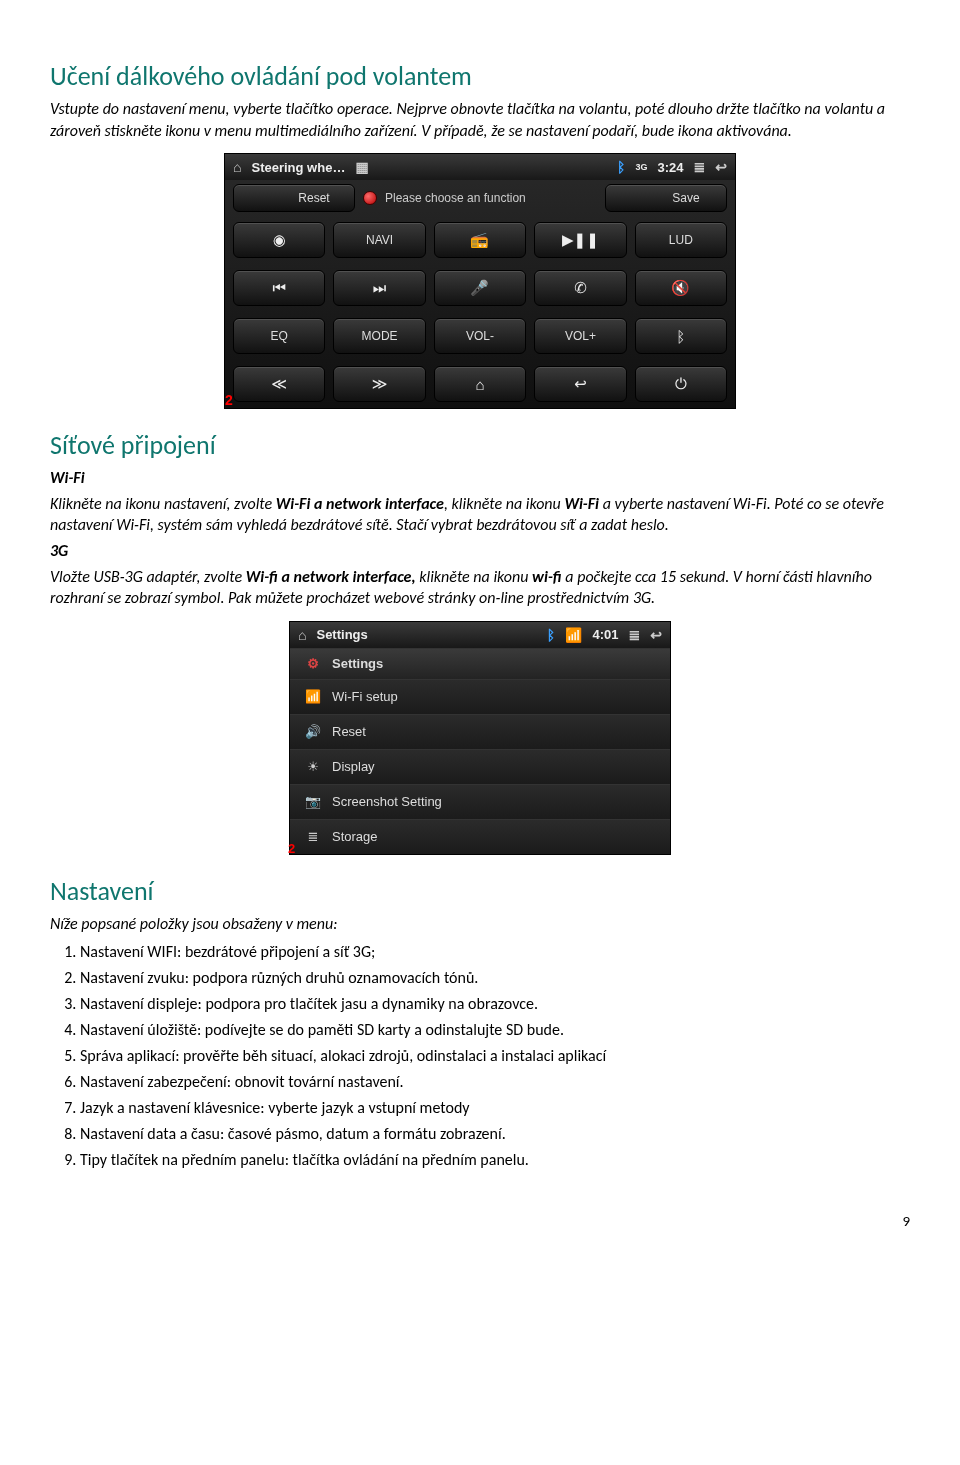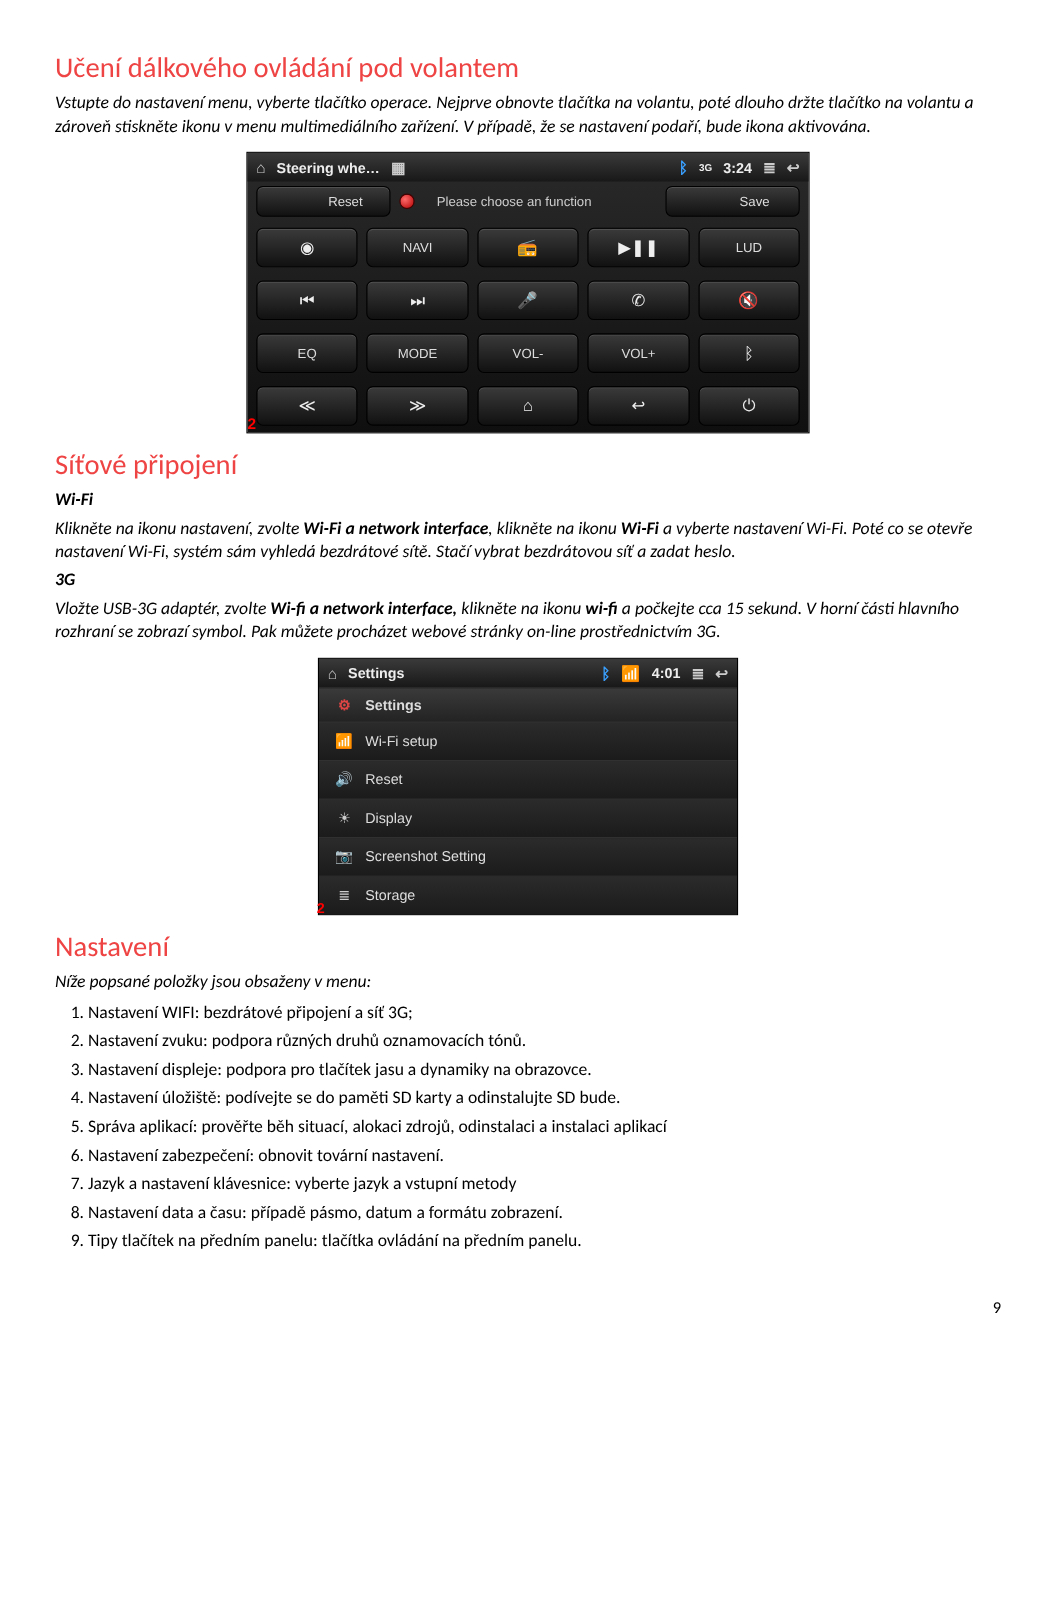--- a/index.html
+++ b/index.html
@@ -5,24 +5,24 @@
   body {
     margin: 0;
     padding: 40px 50px;
     font-family: Calibri, Arial, sans-serif;
     font-size: 16px;
     color: #000;
     width: 860px;
     background: #fff;
   }
   h2.section {
-    color: #ef4444;
+    color: #0f766e;
     font-size: 26px;
     font-weight: normal;
-    margin: 5px 0 6px 0;
+    margin: 20px 0 6px 0;
   }
   p { margin: 4px 0; line-height: 1.35; font-style: italic; }
   .bold { font-weight: bold; }
   .device {
     background: linear-gradient(#2a2a2a,#0f0f0f);
     border: 1px solid #000;
     margin: 12px auto;
     color: #bbb;
     font-family: Arial, sans-serif;
   }
@@ -60,21 +60,21 @@
     box-shadow: inset 0 1px 0 rgba(255,255,255,0.12);
   }
   .btn .icon { font-size: 15px; color: #eee; }
   .topctrl {
     display: flex;
     align-items: center;
     padding: 4px 8px;
     gap: 8px;
   }
   .topctrl .btn { flex: 0 0 80px; height: 26px; font-size: 12px; padding-left: 40px; }
-  .instruct { flex:1; display:flex; align-items:flex-start; gap:20px; font-size:12px; color:#ccc;}
+  .instruct { flex:1; display:flex; align-items:flex-start; gap:8px; font-size:12px; color:#ccc;}
   .rec {
     width: 12px; height: 12px; border-radius: 50%;
     background: radial-gradient(circle at 35% 35%, #ff6b6b, #b30000);
     border: 1px solid #400;
   }
   .page2-red { position:absolute; left:0; bottom:0; color:red; font-size:14px; font-weight:bold; }
   .relwrap { position: relative; }
   
   .d2 { width: 380px; }
   .slist { padding: 0; }
@@ -229,17 +229,17 @@
 <h2 class="section">Nastavení</h2>
 <p>Níže popsané položky jsou obsaženy v menu:</p>
 <ol class="numlist">
   <li>Nastavení WIFI: bezdrátové připojení a síť 3G;</li>
   <li>Nastavení zvuku: podpora různých druhů oznamovacích tónů.</li>
   <li>Nastavení displeje: podpora pro tlačítek jasu a dynamiky na obrazovce.</li>
   <li>Nastavení úložiště: podívejte se do paměti SD karty a odinstalujte SD bude.</li>
   <li>Správa aplikací: prověřte běh situací, alokaci zdrojů, odinstalaci a instalaci aplikací</li>
   <li>Nastavení zabezpečení: obnovit tovární nastavení.</li>
   <li>Jazyk a nastavení klávesnice: vyberte jazyk a vstupní metody</li>
-  <li>Nastavení data a času: případě pásmo, datum a formátu zobrazení.</li>
+  <li>Nastavení data a času: časové pásmo, datum a formátu zobrazení.</li>
   <li>Tipy tlačítek na předním panelu: tlačítka ovládání na předním panelu.</li>
 </ol>
 
 <div class="pagenum">9</div>
 
 </body></html>

